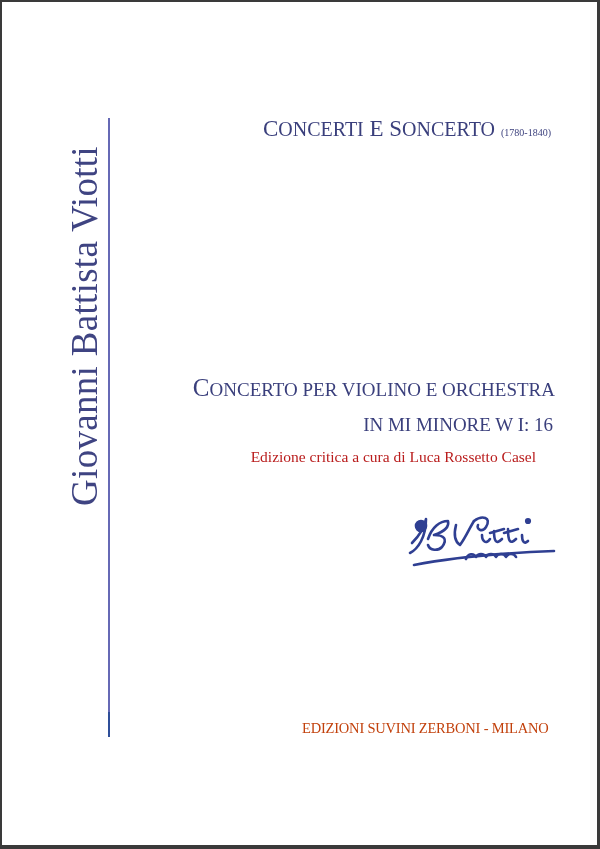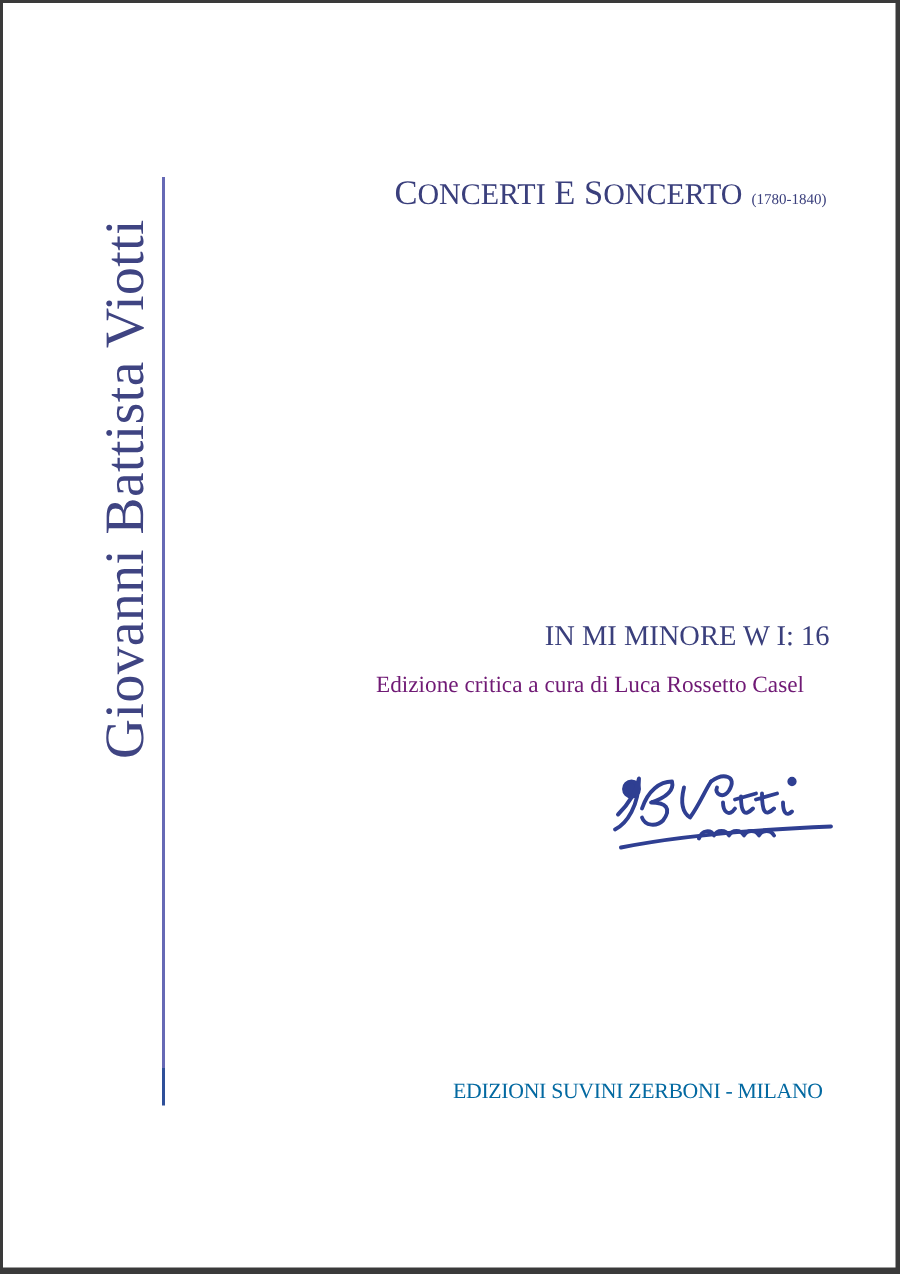--- a/index.html
+++ b/index.html
@@ -38,40 +38,43 @@
     }
     .blk { position: absolute; right: 46px; text-align: right; white-space: nowrap; color: #3a3f7c; }
     .series-title { top: 114px; font-size: 23px; }
     .series-title .sc { font-size: 20px; }
     .series-title .years { font-size: 10px; margin-left: 6px; }
     .collana { top: 163px; font-size: 15.5px; color: #4a4a7a; }
     .sidm { top: 183px; font-size: 21px; }
     .work-title { top: 372px; font-size: 25px; right: 42px; }
     .work-title .sc { font-size: 19px; }
     .work-key { top: 412px; font-size: 19px; right: 44px; }
-    .editor { top: 446px; font-size: 15.5px; right: 61px; color: #701a75; }
+    .editor { top: 446px; font-size: 15.5px; right: 61px; color: #b91c1c; }
     .signature { position: absolute; left: 402px; top: 505px; width: 160px; height: 64px; }
-    .publisher { position: absolute; left: 300px; top: 718px; font-size: 14.5px; color: #0369a1; white-space: nowrap; letter-spacing: -0.2px; }
+    .publisher { position: absolute; left: 300px; top: 718px; font-size: 14.5px; color: #c2410c; white-space: nowrap; letter-spacing: -0.2px; }
   </style>
 </head>
 <body>
 
 <div class="page">
 
   <div class="author">Giovanni Battista Viotti</div>
 
   <div class="vline"></div>
   <div class="vline-tail"></div>
 
   <div class="blk series-title">
     <span>C</span><span class="sc">ONCERTI</span>
     <span>E S</span><span class="sc">ONCERTO</span><span class="years">(1780-1840)</span>
   </div>
 
 
+  <div class="blk work-title">
+    <span>C</span><span class="sc">ONCERTO PER VIOLINO E ORCHESTRA</span>
+  </div>
   <div class="blk work-key">IN MI MINORE W I: 16</div>
   <div class="blk editor">Edizione critica a cura di Luca Rossetto Casel</div>
 
   <svg class="signature" viewBox="0 0 160 64" aria-hidden="true">
     <g fill="none" stroke="#2f3f92" stroke-width="2.6" stroke-linecap="round" stroke-linejoin="round">
       <circle cx="17" cy="19" r="5" fill="#2f3f92"></circle>
       <path d="M8 36 C14 30, 20 22, 22 12 C22 30, 14 42, 6 46"></path>
       <path d="M24 32 C28 20, 36 14, 44 14 C46 22, 36 26, 30 28 C40 28, 44 32, 38 40 C34 44, 26 44, 24 38"></path>
       <path d="M52 18 C50 26, 50 34, 56 38 C62 30, 66 20, 70 14"></path>
       <path d="M70 14 C78 8, 88 10, 82 20 C78 26, 72 22, 74 18"></path>

